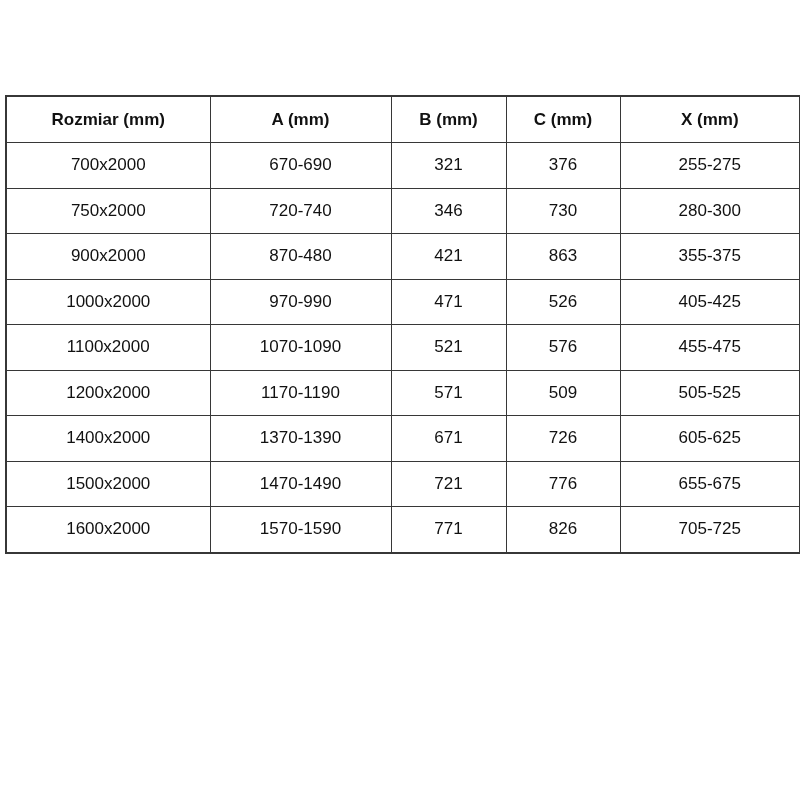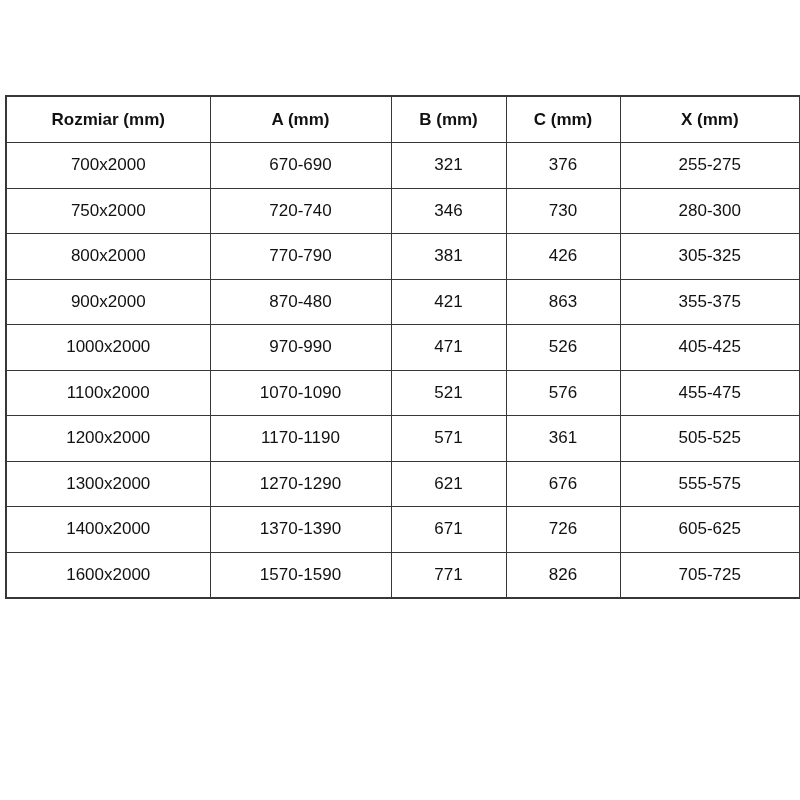--- a/index.html
+++ b/index.html
@@ -70,27 +70,20 @@
         <td>255-275</td>
       </tr>
       <tr>
         <td>750x2000</td>
         <td>720-740</td>
         <td>346</td>
         <td>730</td>
         <td>280-300</td>
       </tr>
       <tr>
-        <td>800x2000</td>
-        <td>770-790</td>
-        <td>381</td>
-        <td>426</td>
-        <td>305-325</td>
-      </tr>
-      <tr>
         <td>900x2000</td>
         <td>870-480</td>
         <td>421</td>
         <td>863</td>
         <td>355-375</td>
       </tr>
       <tr>
         <td>1000x2000</td>
         <td>970-990</td>
         <td>471</td>
@@ -101,36 +94,36 @@
         <td>1100x2000</td>
         <td>1070-1090</td>
         <td>521</td>
         <td>576</td>
         <td>455-475</td>
       </tr>
       <tr>
         <td>1200x2000</td>
         <td>1170-1190</td>
         <td>571</td>
-        <td>361</td>
+        <td>509</td>
         <td>505-525</td>
-      </tr>
-      <tr>
-        <td>1300x2000</td>
-        <td>1270-1290</td>
-        <td>621</td>
-        <td>676</td>
-        <td>555-575</td>
       </tr>
       <tr>
         <td>1400x2000</td>
         <td>1370-1390</td>
         <td>671</td>
         <td>726</td>
         <td>605-625</td>
+      </tr>
+      <tr>
+        <td>1500x2000</td>
+        <td>1470-1490</td>
+        <td>721</td>
+        <td>776</td>
+        <td>655-675</td>
       </tr>
       <tr>
         <td>1600x2000</td>
         <td>1570-1590</td>
         <td>771</td>
         <td>826</td>
         <td>705-725</td>
       </tr>
     </tbody>
 </table>

